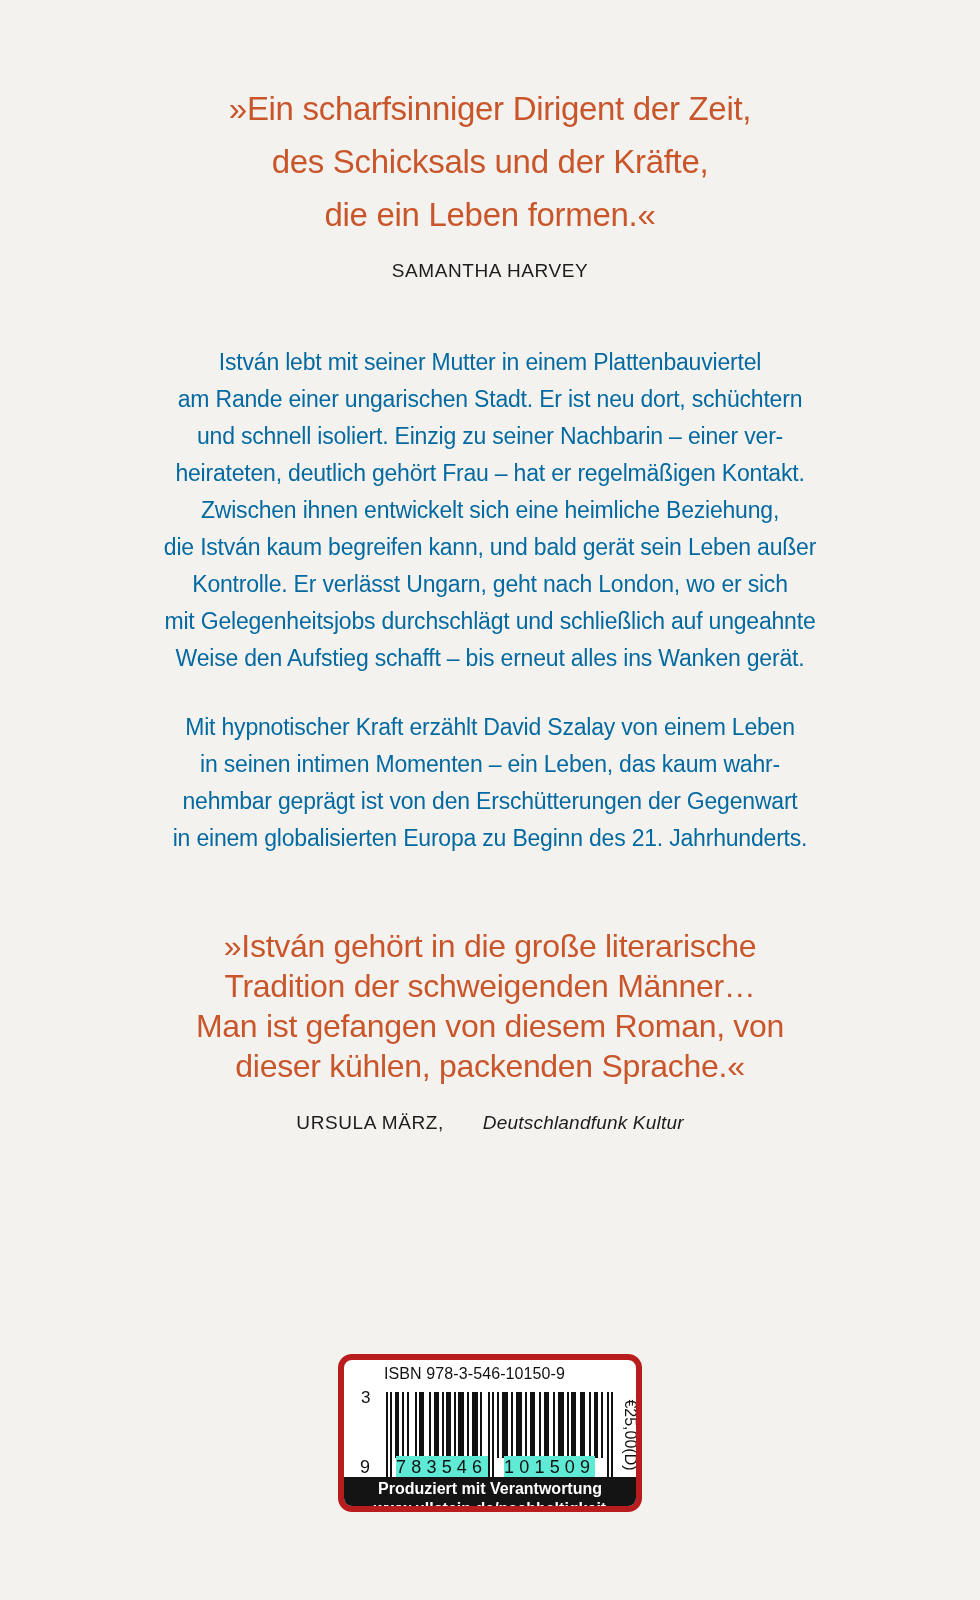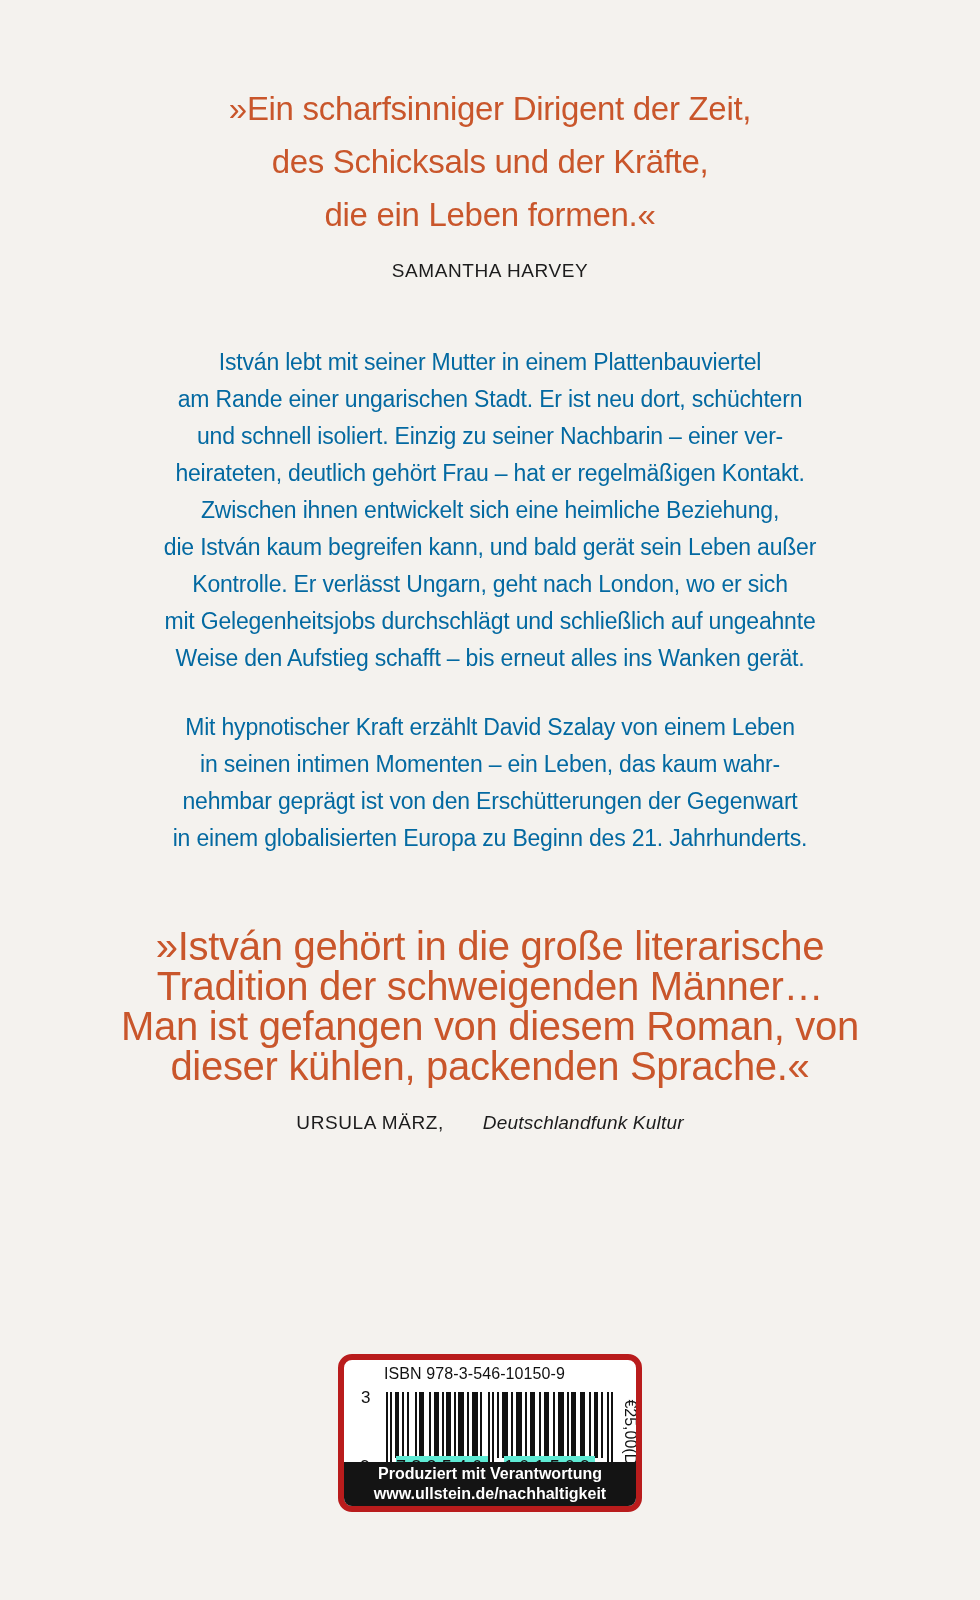--- a/index.html
+++ b/index.html
@@ -28,21 +28,21 @@
       display: block;
       white-space: nowrap;
     }
     .quote-top {
       top: 82px;
       font-size: 33px;
       line-height: 53px;
     }
     .quote-bottom {
       top: 926px;
-      font-size: 40px;
+      font-size: 32px;
       line-height: 40px;
     }
     .attribution {
       position: absolute;
       left: 0;
       width: 980px;
       text-align: center;
       font-size: 19px;
       letter-spacing: 0.6px;
       color: #1c1c1c;
@@ -137,21 +137,21 @@
       transform: translate(-50%, -50%) rotate(90deg);
       font-size: 16px;
       white-space: nowrap;
       color: #111;
     }
     .barcode-footer {
       position: absolute;
       left: 0;
       bottom: 0;
       width: 100%;
-      height: 44px;
+      height: 29px;
       background: #141414;
       color: #ffffff;
       text-align: center;
       font-weight: bold;
       font-size: 16px;
       line-height: 20px;
       padding-top: 2px;
       box-sizing: border-box;
     }
     .barcode-footer .line {

